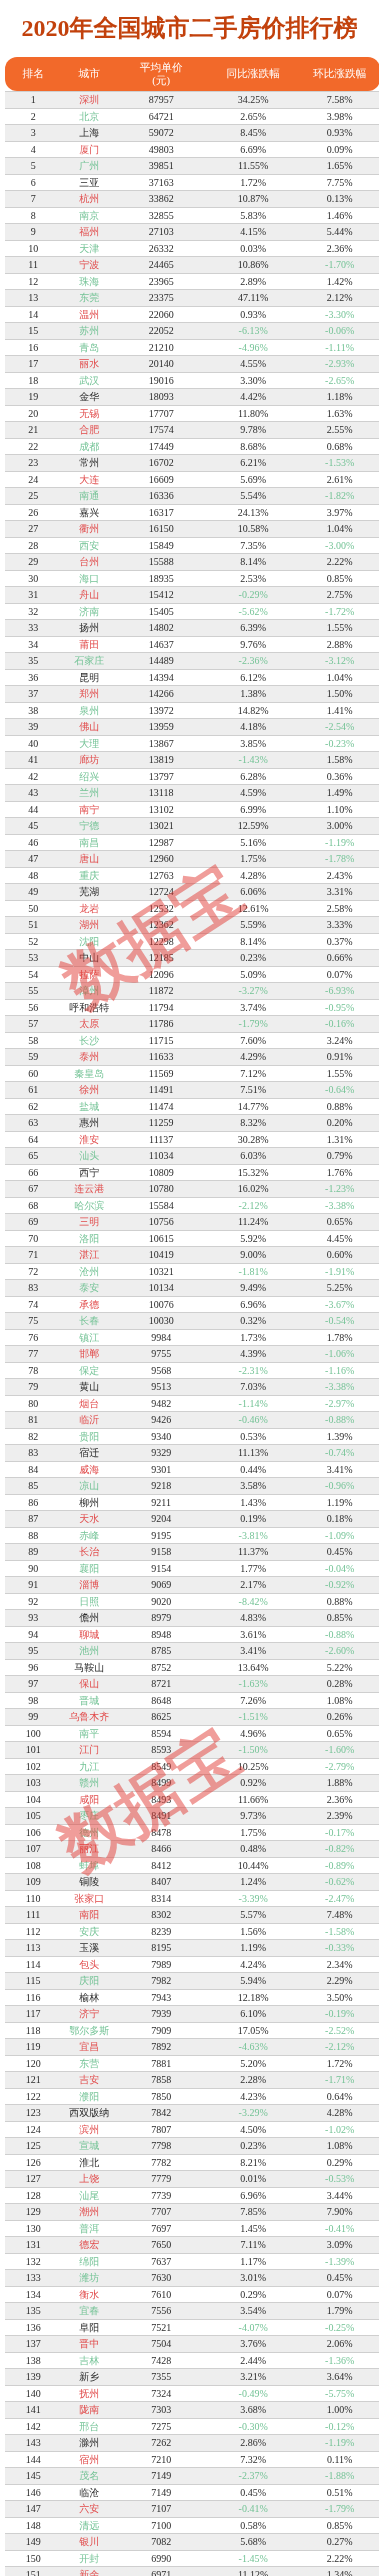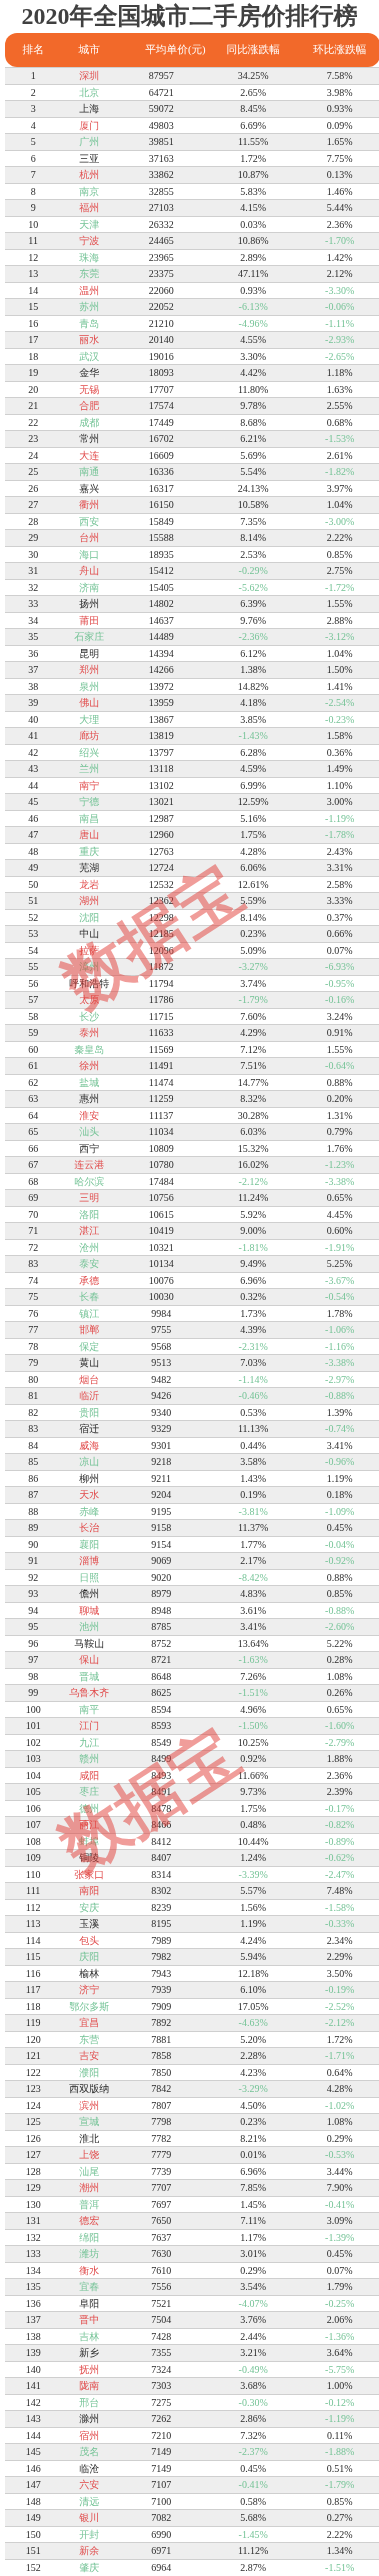--- a/index.html
+++ b/index.html
@@ -8,31 +8,31 @@
     --c-neg:#74C396; --c-alt:#EEEEEE; --c-row:#FFFFFF;
     --c-border:#CFCFCF; --c-wm:rgba(226,60,54,0.5);
   }
   html,body{margin:0;padding:0;}
   body{
     width:379px; background:#ffffff; position:relative;
     font-family:"Liberation Serif","DejaVu Serif",serif;
     color:var(--c-text); overflow:hidden;
   }
   .page-title{
-    margin:0; height:33px; line-height:33px; text-align:center;
-    font-size:24px; font-weight:bold; letter-spacing:0px; color:#404040;
+    margin:12px; height:33px; line-height:33px; text-align:center;
+    font-size:24px; font-weight:bold; letter-spacing:0px; color:#c2410c;
     white-space:nowrap;
   }
   .tablewrap{ margin-left:4.7px; width:375px; }
   .thead{
     background:var(--c-header-bg); color:var(--c-header-text);
     display:flex; height:34px; align-items:center;border-radius:12px;
   }
   .thead .c{ font-size:10.7px; }
-  .hcell-2line{ display:flex; flex-direction:row; justify-content:flex-end; line-height:1.25; }
+  .hcell-2line{ display:flex; flex-direction:column; justify-content:flex-end; line-height:1.25; }
   .row{
     display:flex; height:16.5px; line-height:16px; box-sizing:border-box;
     border-top:0.6px solid var(--c-border); background:var(--c-row);
   }
   .row.alt{ background:var(--c-alt); }
   .c{ text-align:center; font-size:10px; }
   .c.rank{ width:57px; }
   .c.city{ width:55px; }
   .c.price{ width:89px; }
   .c.yoy{ width:95px; }
@@ -599,21 +599,21 @@
     <span class="c rank">67</span>
     <span class="c city city-red">连云港</span>
     <span class="c price">10780</span>
     <span class="c yoy">16.02%</span>
     <span class="c mom neg">-1.23%</span>
   </div>
 
   <div class="row">
     <span class="c rank">68</span>
     <span class="c city city-green">哈尔滨</span>
-    <span class="c price">17484</span>
+    <span class="c price">15584</span>
     <span class="c yoy neg">-2.12%</span>
     <span class="c mom neg">-3.38%</span>
   </div>
 
   <div class="row alt">
     <span class="c rank">69</span>
     <span class="c city city-red">三明</span>
     <span class="c price">10756</span>
     <span class="c yoy">11.24%</span>
     <span class="c mom">0.65%</span>

